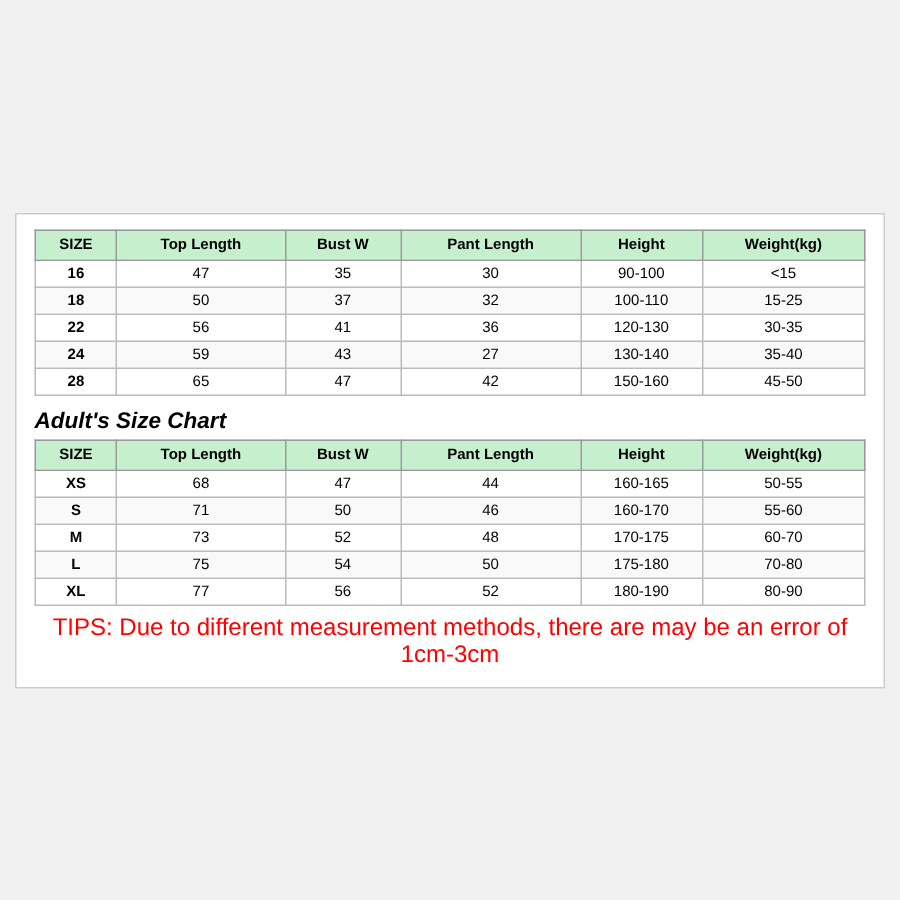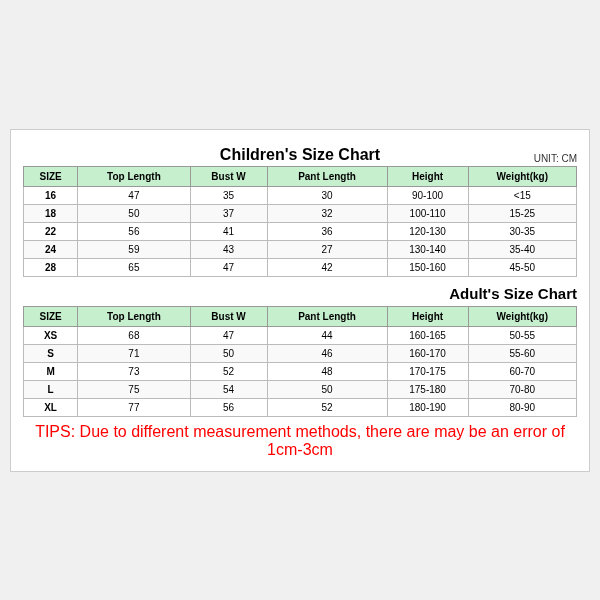--- a/index.html
+++ b/index.html
@@ -52,42 +52,39 @@
     }
     tbody tr:nth-child(odd) td {
       background: #ffffff;
     }
     tbody tr:nth-child(even) td {
       background: #f9f9f9;
     }
     .section-title {
       font-size: 15px;
       font-weight: bold;
-      text-align: right;
+      text-align: left;
       padding: 8px 0 4px 0;
+      font-style: italic;
     }
     .tips {
       font-size: 16px;
       color: red;
       text-align: center;
       padding: 6px 0 2px 0;
     }
     .size-col {
       font-weight: bold;
     }
   </style>
 </head>
 <body>
 
 <div class="chart-container">
 
-  <div class="chart-title">
-    <span>Children's Size Chart</span>
-    <span class="unit-label">UNIT: CM</span>
-  </div>
 
   <table>
     <thead>
       <tr>
         <th>SIZE</th>
         <th>Top Length</th>
         <th>Bust W</th>
         <th>Pant Length</th>
         <th>Height</th>
         <th>Weight(kg)</th>

